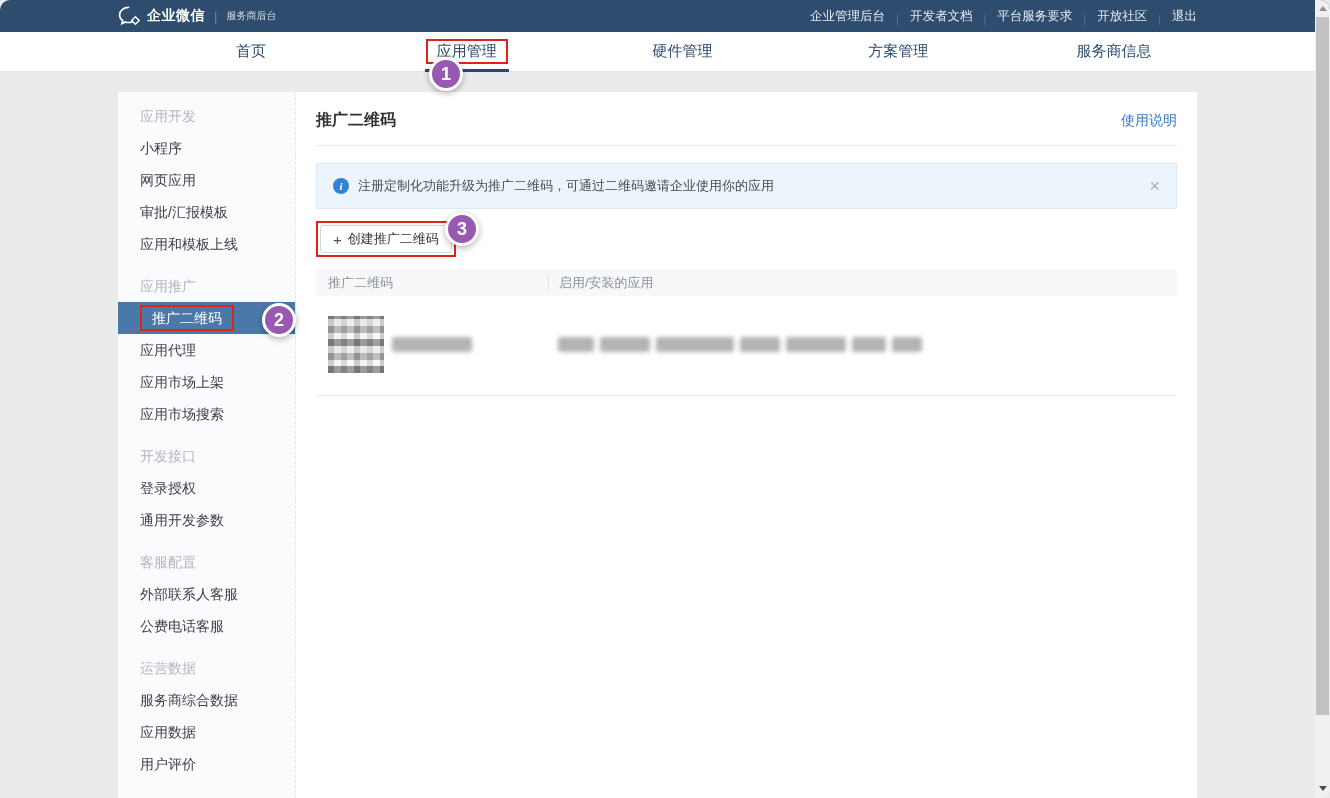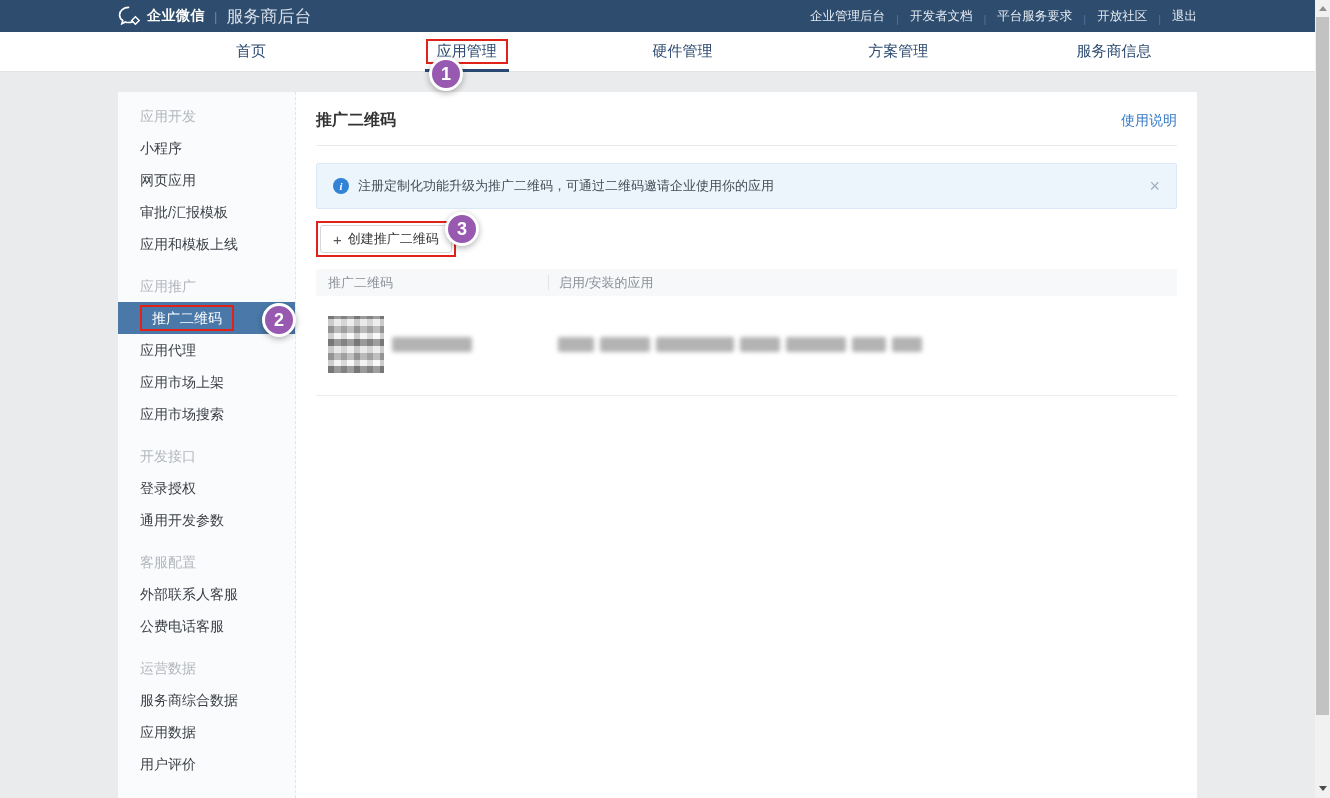--- a/index.html
+++ b/index.html
@@ -1,28 +1,28 @@
 <!DOCTYPE html>
 <html><head>
 <meta charset="utf-8">
 <style>
   * { margin:0; padding:0; box-sizing:border-box; }
   html,body { width:1330px; height:798px; }
   body { font-family:"Liberation Sans","DejaVu Sans",sans-serif; background:#e9ebed; overflow:hidden; }
-  .screen { position:relative; width:1330px; height:798px; background:#e9ebed; overflow:hidden; }
+  .screen { position:relative; width:1330px; height:798px; background:#e9ebed; overflow:hidden;border-radius:10px; }
 
   
   .topbar { position:absolute; left:0; top:0; width:1330px; height:32px; background:#2e4c6e;
             display:flex; align-items:center; justify-content:space-between;
             padding:0 133px 0 118px; }
   .brand { display:flex; align-items:center; color:#fff; font-size:14px; }
   .brand .logo { display:flex; align-items:center; margin-right:6px; }
   .brand-name { font-weight:bold; letter-spacing:.5px; }
   .brand-sep { color:#6d86a5; margin:0 9px; font-size:13px; }
-  .brand-portal { color:#d7dfe9; font-size:17px; }
+  .brand-portal { color:#d7dfe9; font-size:10px; }
   .top-links { display:flex; align-items:flex-end; font-size:12.5px; color:#e4eaf1; }
   .top-links a { color:#e4eaf1; text-decoration:none; cursor:pointer; }
   .tsep { color:#54719a; margin:0 11px; font-size:11px; }
 
   
   .navbar { position:absolute; left:0; top:32px; width:1330px; height:40px; background:#ffffff;
             border-bottom:1px solid #e1e3e6;padding-left:25px; }
   .tabs { margin-left:118px; width:1079px; height:39px; display:flex; }
   .tab { flex:1; display:flex; align-items:center; justify-content:center;
          font-size:15px; color:#2c4a70; cursor:pointer; position:relative; }

